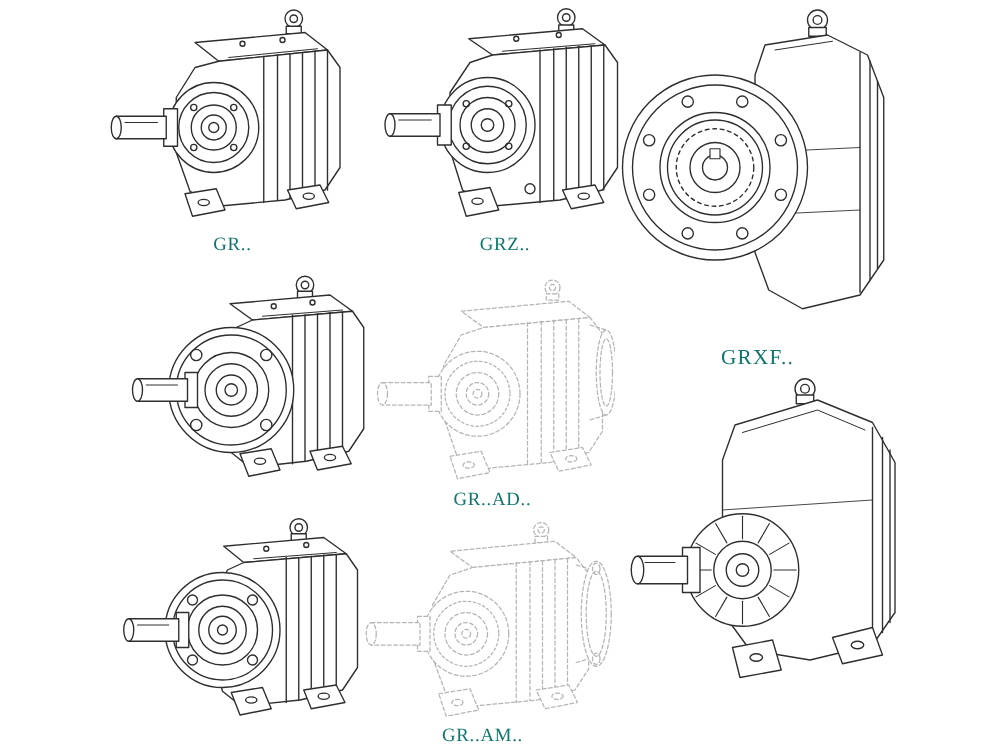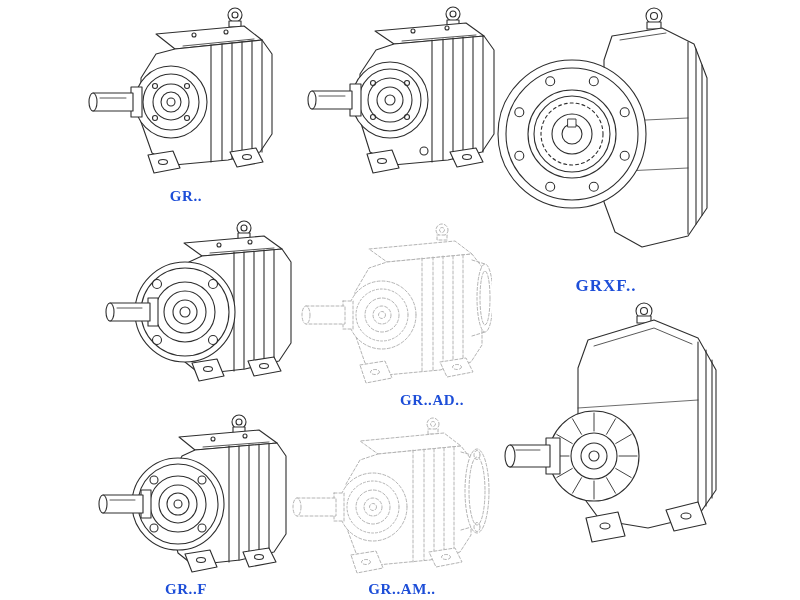--- a/index.html
+++ b/index.html
@@ -7,23 +7,23 @@
   body { font-family:"Liberation Serif", serif; }
   #canvas {
     position:relative; width:800px; height:600px;
     background:#ffffff; overflow:hidden;
   }
   .cell { position:absolute; }
   .cell svg { display:block; }
   .model-label {
     position:absolute;
     font-family:"Liberation Serif", serif;
-    font-weight:bold;
+    font-weight:normal;
     font-size:15px;
-    color:#1d4ed8;
+    color:#0f766e;
     text-align:center;
     letter-spacing:0.6px;
     white-space:nowrap;
   }
   .model-label.lg { font-size:17px; letter-spacing:1px; }
 </style>
 </head>
 <body>
 
 <div id="canvas">
@@ -98,20 +98,21 @@
         <ellipse cx="14" cy="100" rx="4" ry="9"></ellipse>
         <line x1="21" y1="96" x2="47" y2="96" stroke-width="0.8"></line>
         <circle cx="126" cy="151" r="4" fill="none"></circle>
         <polygon points="69,154 94,150 101,168 75,173"></polygon>
         <ellipse cx="84" cy="161" rx="4.5" ry="2.5" fill="none"></ellipse>
         <polygon points="152,152 178,148 185,162 159,167"></polygon>
         <ellipse cx="169" cy="157" rx="4.5" ry="2.5" fill="none"></ellipse>
       </g>
     </svg>
   </div>
+  <div class="model-label" style="left:344px; top:188px; width:120px;">GRZ..</div>
 
   <div class="cell" style="left:492px; top:2px;">
     <svg width="228" height="270" viewBox="0 0 228 270">
       <g fill="#ffffff" stroke="#2e2e2e" stroke-width="1.1" stroke-linejoin="round" stroke-linecap="round">
         <circle cx="162" cy="14" r="8"></circle>
         <circle cx="162" cy="14" r="3.5" fill="none"></circle>
         <rect x="155" y="20" width="14" height="7"></rect>
         <polygon points="120,34 170,26 202,42 215,76 215,206 196,234 150,245 123,230 112,200 112,58"></polygon>
         <line x1="128" y1="38" x2="174" y2="31" stroke-width="0.8"></line>
         <line x1="196" y1="40" x2="196" y2="232"></line>
@@ -203,21 +204,21 @@
         <rect x="51" y="89" width="10" height="28"></rect>
         <rect x="14" y="94" width="39" height="18"></rect>
         <ellipse cx="14" cy="103" rx="4" ry="9"></ellipse>
         <polygon points="68,153 93,149 100,166 74,171"></polygon>
         <ellipse cx="83" cy="160" rx="4.5" ry="2.5" fill="none"></ellipse>
         <polygon points="148,150 174,146 181,160 155,165"></polygon>
         <ellipse cx="165" cy="155" rx="4.5" ry="2.5" fill="none"></ellipse>
       </g>
     </svg>
   </div>
-  <div class="model-label" style="left:324px; top:392px; width:140px;text-align:right;">GR..AD..</div>
+  <div class="model-label" style="left:324px; top:392px; width:140px;">GR..AD..</div>
 
   <div class="cell" style="left:496px; top:298px;">
     <svg width="235" height="262" viewBox="0 0 235 262">
       <g fill="#ffffff" stroke="#2e2e2e" stroke-width="1.1" stroke-linejoin="round" stroke-linecap="round">
         <circle cx="148" cy="13" r="8"></circle>
         <circle cx="148" cy="13" r="3.5" fill="none"></circle>
         <rect x="141" y="18" width="14" height="7"></rect>
         <polygon points="92,42 158,22 202,40 220,72 220,192 202,218 152,230 104,222 82,192 82,70"></polygon>
         <polyline points="98,48 158,30 196,46" fill="none" stroke-width="0.8"></polyline>
         <line x1="202" y1="44" x2="202" y2="216"></line>
@@ -282,21 +283,20 @@
         <rect x="18" y="87" width="40" height="18"></rect>
         <ellipse cx="18" cy="96" rx="4" ry="9"></ellipse>
         <line x1="25" y1="92" x2="50" y2="92" stroke-width="0.8"></line>
         <polygon points="100,146 125,142 132,159 107,164"></polygon>
         <ellipse cx="116" cy="152" rx="4.5" ry="2.5" fill="none"></ellipse>
         <polygon points="158,144 184,140 191,154 164,159"></polygon>
         <ellipse cx="174" cy="149" rx="4.5" ry="2.5" fill="none"></ellipse>
       </g>
     </svg>
   </div>
-  <div class="model-label" style="left:126px; top:581px; width:120px;">GR..F</div>
 
   <div class="cell" style="left:285px; top:408px;">
     <svg width="210" height="172" viewBox="0 0 210 172">
       <g fill="#ffffff" stroke="#b4b4b4" stroke-width="1" stroke-dasharray="3 2" stroke-linejoin="round" stroke-linecap="round">
         <circle cx="148" cy="16" r="6"></circle>
         <circle cx="148" cy="16" r="2.5" fill="none"></circle>
         <rect x="143" y="21" width="10" height="5"></rect>
         <polygon points="93,46 176,38 159,25 75,33"></polygon>
         <polygon points="93,46 176,38 186,51 186,127 175,144 145,152 92,157 71,145 61,118 61,76 75,52"></polygon>
         <line x1="128" y1="42" x2="128" y2="154"></line>
@@ -318,15 +318,15 @@
         <rect x="49" y="85" width="10" height="28"></rect>
         <rect x="12" y="90" width="39" height="18"></rect>
         <ellipse cx="12" cy="99" rx="4" ry="9"></ellipse>
         <polygon points="66,147 91,143 98,160 72,165"></polygon>
         <ellipse cx="81" cy="154" rx="4.5" ry="2.5" fill="none"></ellipse>
         <polygon points="144,144 170,140 177,154 151,159"></polygon>
         <ellipse cx="161" cy="149" rx="4.5" ry="2.5" fill="none"></ellipse>
       </g>
     </svg>
   </div>
-  <div class="model-label" style="left:332px; top:581px; width:140px;">GR..AM..</div>
+  <div class="model-label" style="left:316px; top:581px; width:140px;">GR..AM..</div>
 
 </div>
 
 </body></html>

